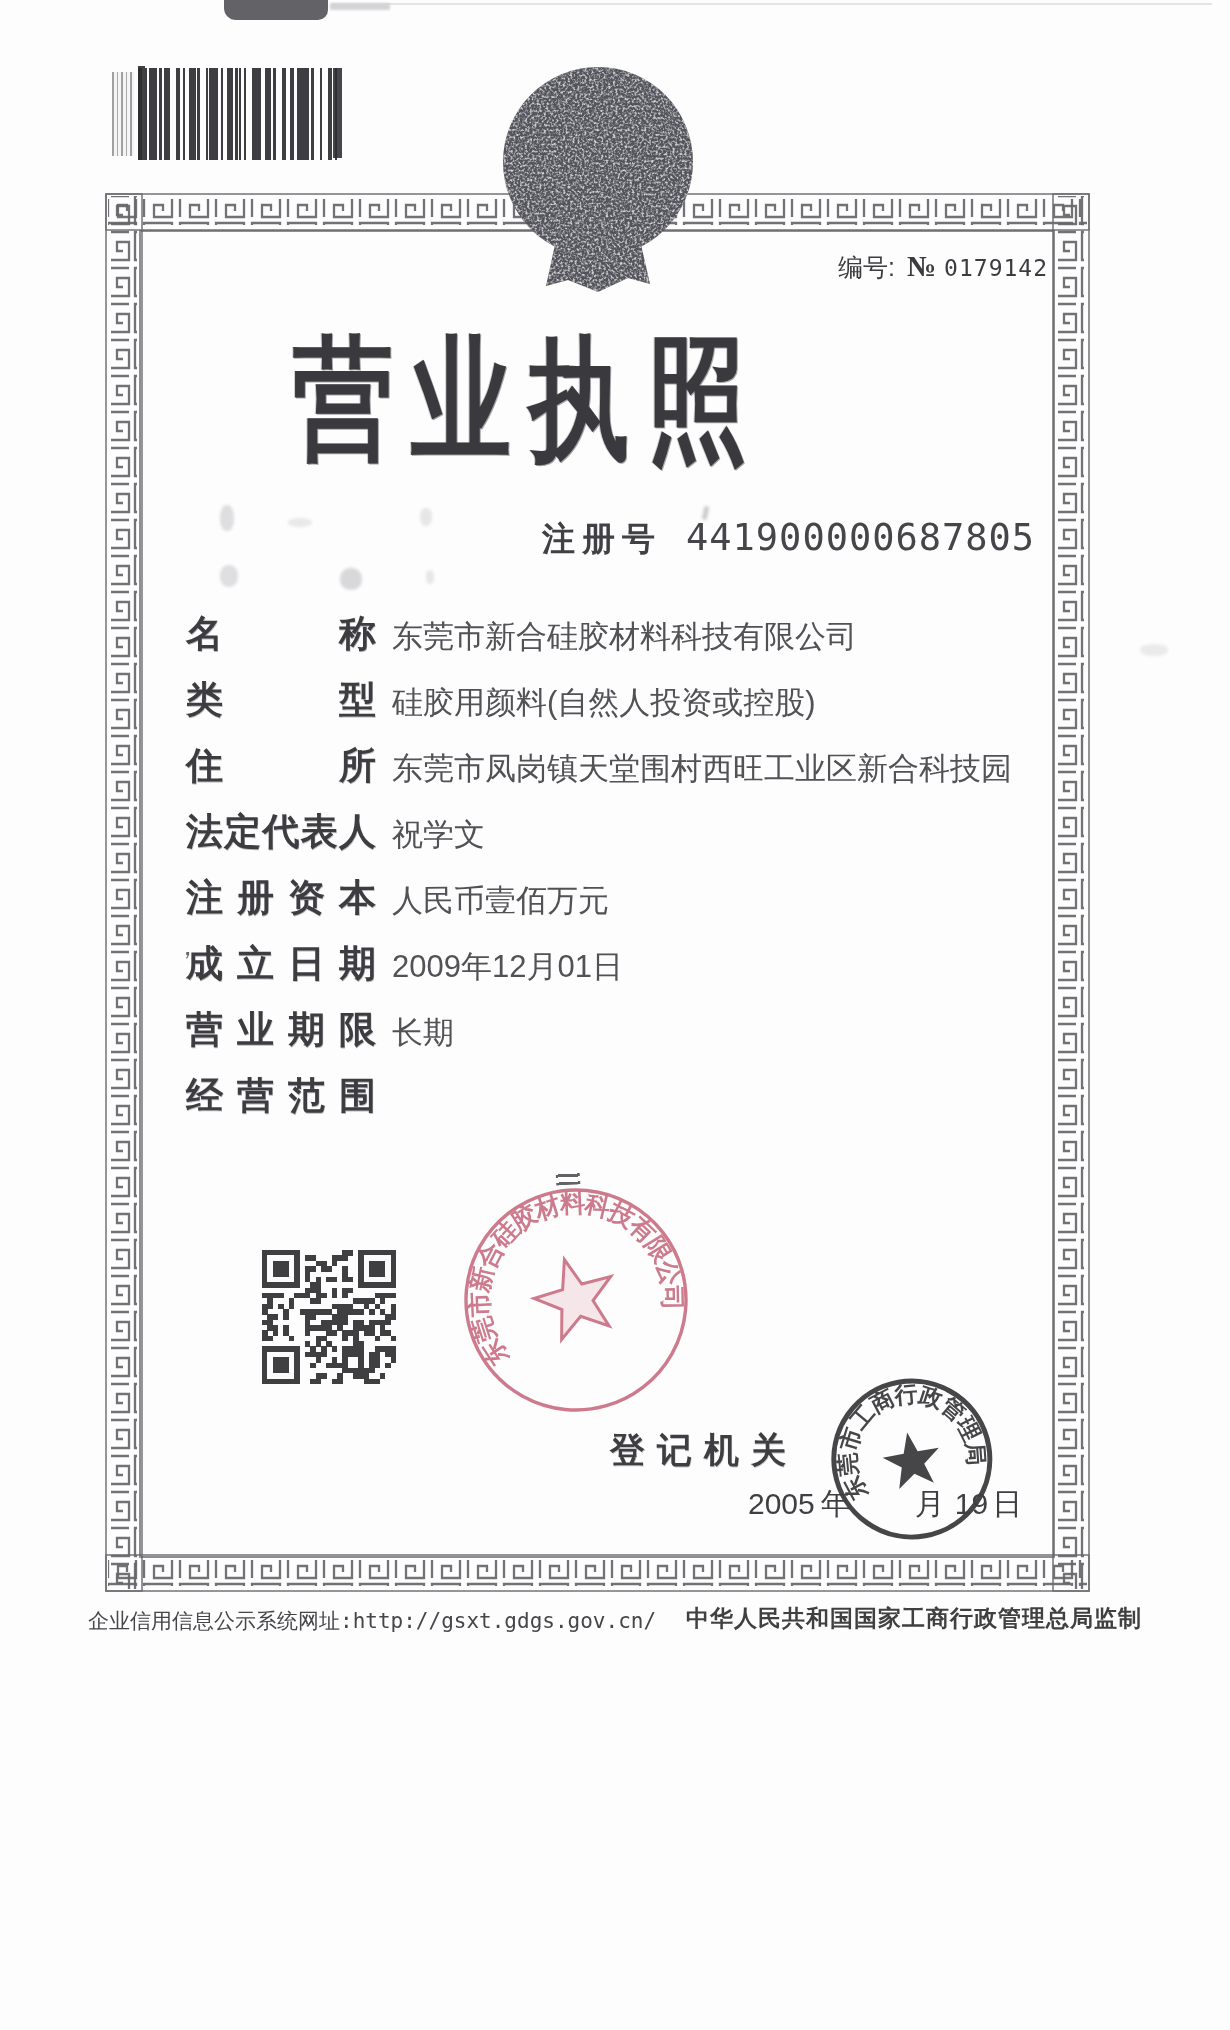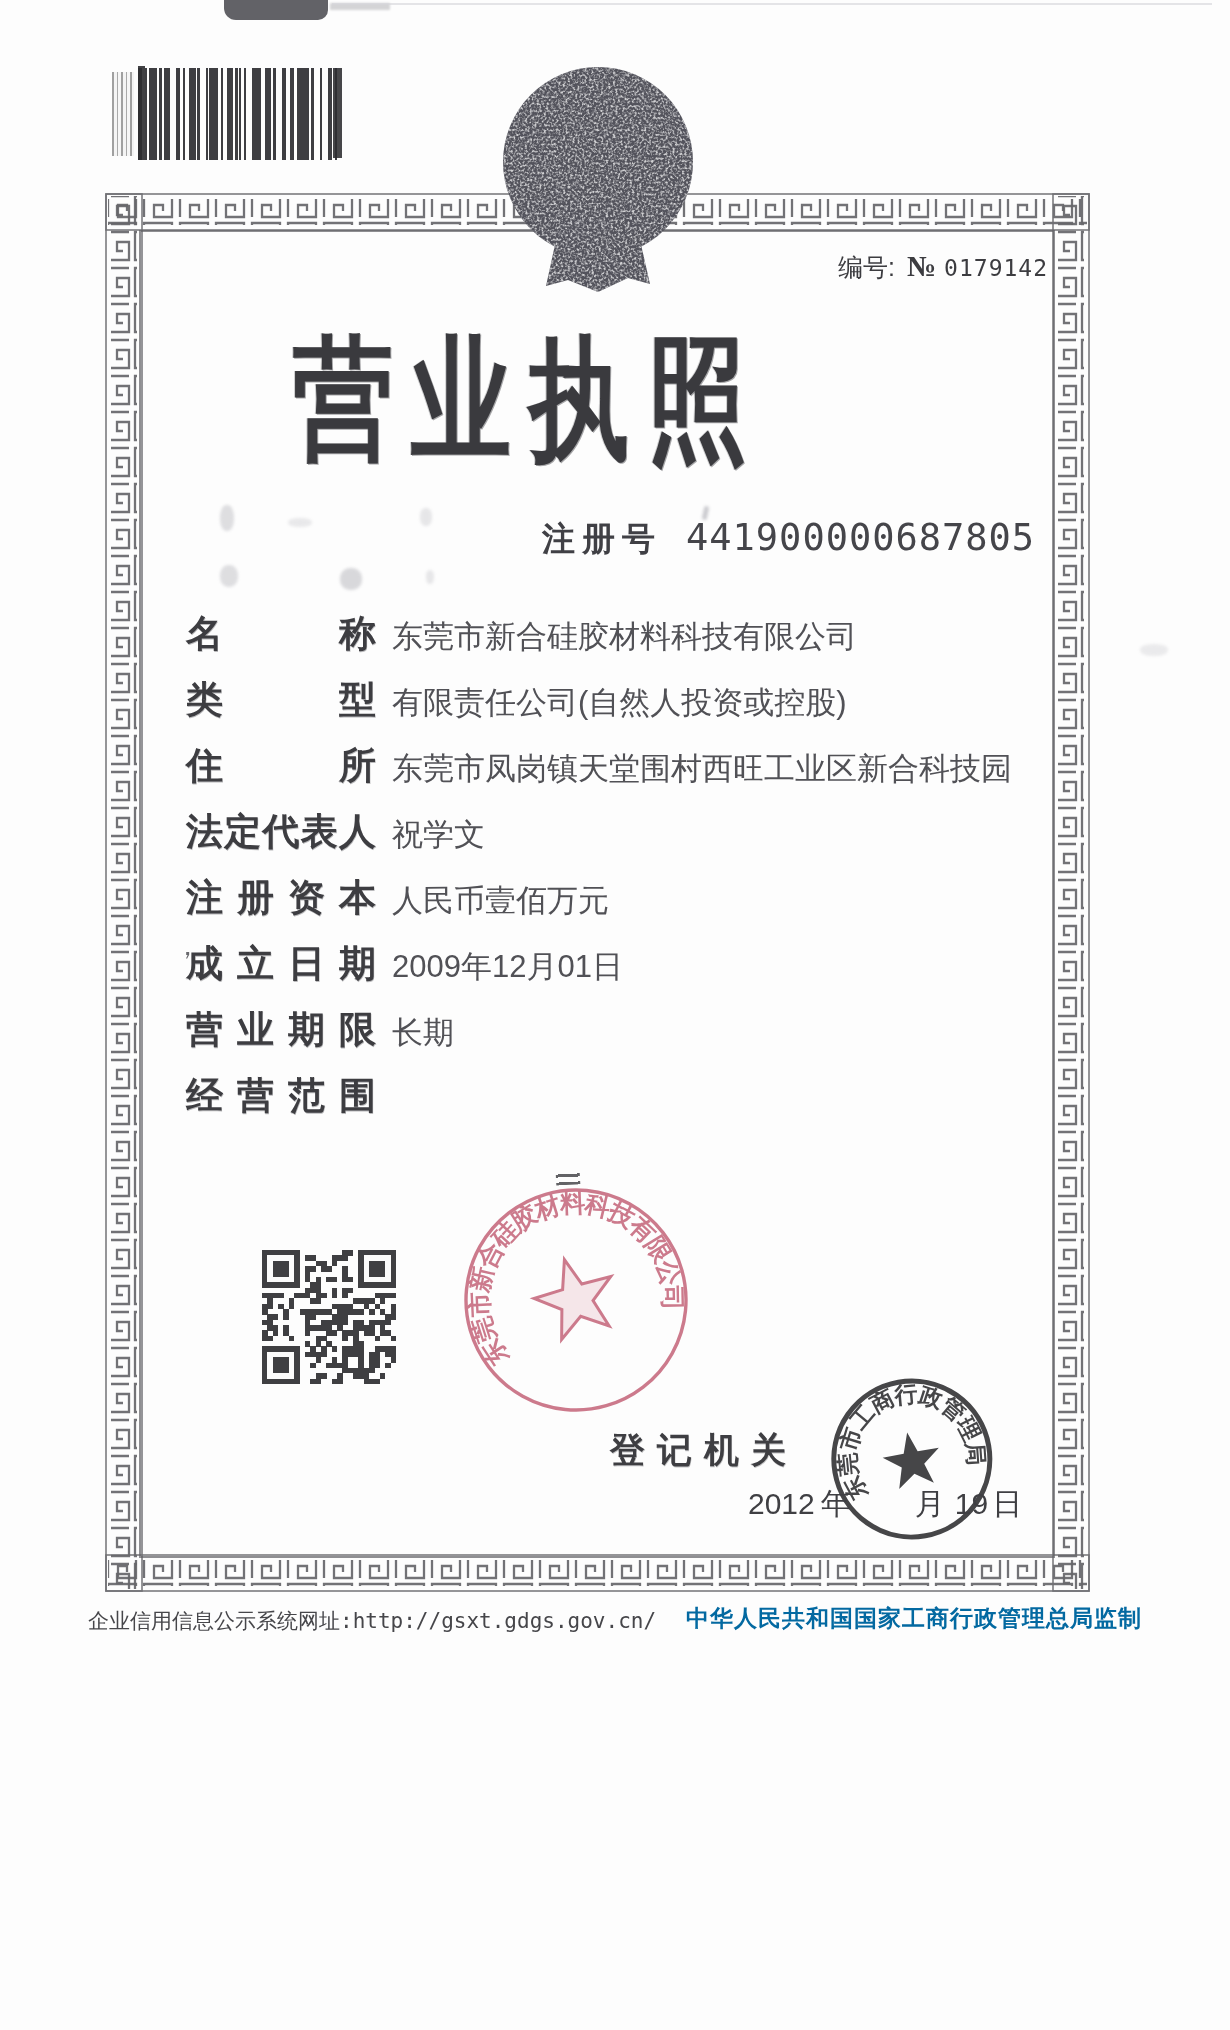--- a/index.html
+++ b/index.html
@@ -79,21 +79,21 @@
                   color:#3e3e42;white-space:nowrap;text-shadow:.5px .5px 0 rgba(62,62,66,.3);}
   .date-line{position:absolute;left:748px;top:1484px;font-size:30px;color:#3f3f43;white-space:nowrap;}
   .date-line .u-year{margin-left:6px;}
   .date-line .u-month{margin-left:64px;}
   .date-line .d-day{margin-left:10px;}
   .date-line .u-day{margin-left:4px;}
 
   
   .footer-left{position:absolute;left:88px;top:1607px;font-size:21px;color:#46464a;
                font-family:"DejaVu Sans Mono","Liberation Mono",monospace;}
-  .footer-right{position:absolute;left:686px;top:1603px;font-size:23px;font-weight:700;color:#0369a1;letter-spacing:1px;}
+  .footer-right{position:absolute;left:686px;top:1603px;font-size:23px;font-weight:700;color:#404040;letter-spacing:1px;}
 </style>
 </head>
 <body>
 
 <svg width="0" height="0" style="position:absolute" aria-hidden="true">
   <defs>
     <pattern id="mh" width="36" height="26" patternUnits="userSpaceOnUse">
       <path d="M3,24 V4 H31 V24 H13 V12 H22 V18" fill="none" stroke="#67676b" stroke-width="2.3"></path>
     </pattern>
     <pattern id="mv" width="26" height="36" patternUnits="userSpaceOnUse">
@@ -173,21 +173,21 @@
           <span>名</span>
           <span>称</span>
         </div>
         <div class="f-value">东莞市新合硅胶材料科技有限公司</div>
       </div>
       <div class="field-row">
         <div class="f-label">
           <span>类</span>
           <span>型</span>
         </div>
-        <div class="f-value">有限责任公司(自然人投资或控股)</div>
+        <div class="f-value">硅胶用颜料(自然人投资或控股)</div>
       </div>
       <div class="field-row">
         <div class="f-label">
           <span>住</span>
           <span>所</span>
         </div>
         <div class="f-value">东莞市凤岗镇天堂围村西旺工业区新合科技园</div>
       </div>
       <div class="field-row">
         <div class="f-label">
@@ -478,19 +478,19 @@
       <circle cx="90" cy="89" r="78" fill="none" stroke="#2d2d30" stroke-width="5"></circle>
       <polygon points="90,62 97.1,82.3 118.5,82.7 101.4,95.7 107.6,116.3 90,104 72.4,116.3 78.6,95.7 61.5,82.7 82.9,82.3" fill="#2d2d30"></polygon>
       <text font-size="23" font-weight="700" fill="#2d2d30" textLength="222" lengthAdjust="spacing" font-family="Liberation Sans, sans-serif">
         <textPath href="#blkArc">东莞市工商行政管理局</textPath>
       </text>
     </g>
   </svg>
 
   <div class="registry-label">登记机关</div>
   <div class="date-line">
-    <span>2012</span><span class="u-year">年</span><span class="u-month">月</span><span class="d-day">19</span><span class="u-day">日</span>
+    <span>2005</span><span class="u-year">年</span><span class="u-month">月</span><span class="d-day">19</span><span class="u-day">日</span>
   </div>
 
   <div class="footer-left">企业信用信息公示系统网址:http://gsxt.gdgs.gov.cn/</div>
   <div class="footer-right">中华人民共和国国家工商行政管理总局监制</div>
 
 </div>
 
 </body></html>

